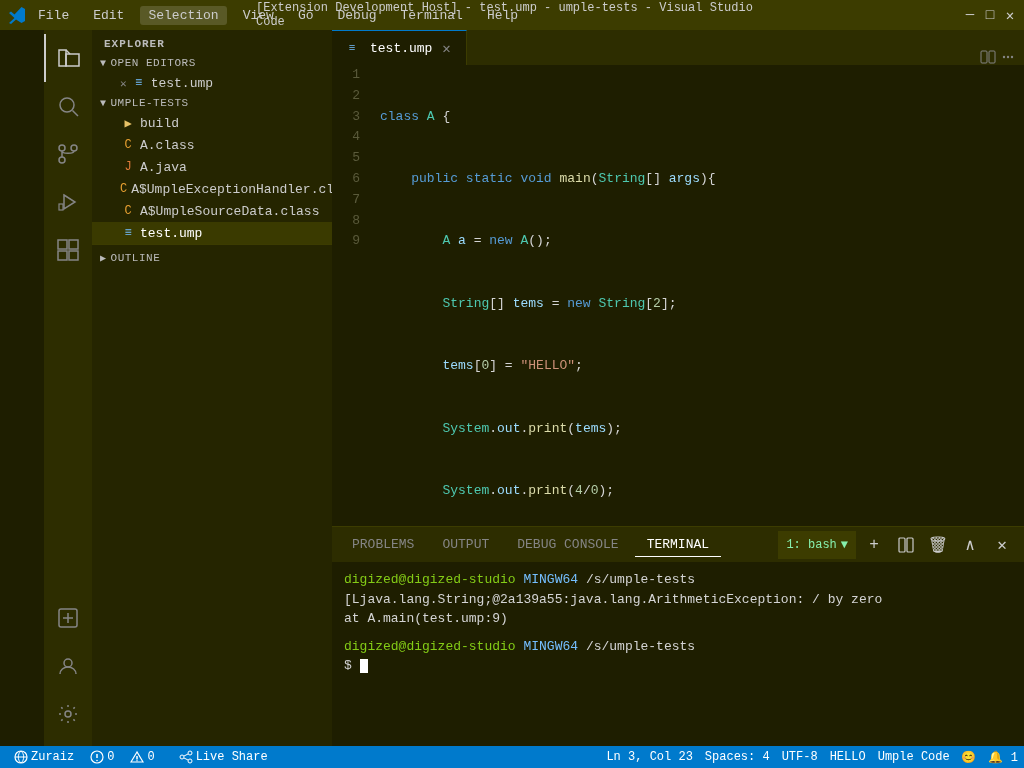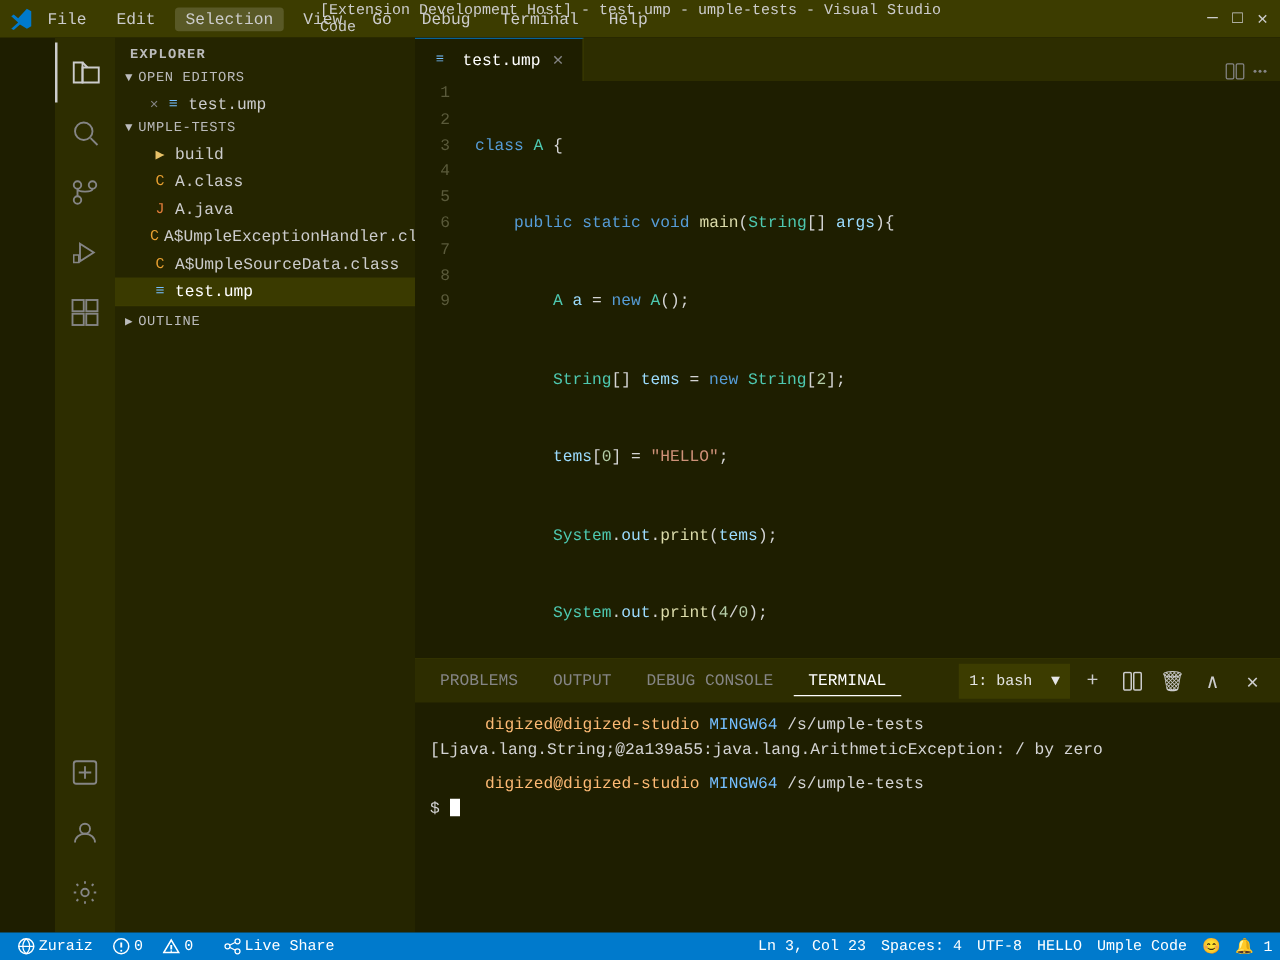--- a/index.html
+++ b/index.html
@@ -294,39 +294,39 @@
       display: flex;
       align-items: center;
       justify-content: center;
       color: #cccccc;
       cursor: pointer;
       font-size: 16px;
       border-radius: 3px;
     }
     .terminal-selector {
       background: #3c3c00;
-      color: #e5e5e5;
+      color: #86efac;
       padding: 2px 8px;
       font-size: 12px;
       border: none;
       cursor: pointer;
       display: flex;
       align-items: center;
-      gap: 15px;
+      gap: 4px;
     }
     .panel-content {
       flex: 1;
       overflow: auto;
       padding: 8px 12px;
       font-size: 13px;
       line-height: 1.5;
     }
 
     
-    .t-green { color: #fdba74; margin-left: 44px; }
+    .t-green { color: #84cc16; }
     .t-cyan { color: #75bfff; }
     .t-white { color: #d4d4d4; }
 
     
     .status-bar {
       height: 22px;
       background: #007acc;
       display: flex;
       align-items: center;
       font-size: 12px;
@@ -578,20 +578,23 @@
       </div>
       <div class="panel-content">
         <div>
           <span class="t-green">digized@digized-studio</span>
           <span class="t-cyan"> MINGW64 </span>
           <span class="t-white">/s/umple-tests</span>
         </div>
         <div>
           <span class="t-white">[Ljava.lang.String;@2a139a55:java.lang.ArithmeticException: / by zero</span>
         </div>
+        <div>
+          <span class="t-white">        at A.main(test.ump:9)</span>
+        </div>
         <div style="height:8px"></div>
         <div>
           <span class="t-green">digized@digized-studio</span>
           <span class="t-cyan"> MINGW64 </span>
           <span class="t-white">/s/umple-tests</span>
         </div>
         <div>
           <span class="t-white">$ </span><span class="cursor-block"></span>
         </div>
       </div>

